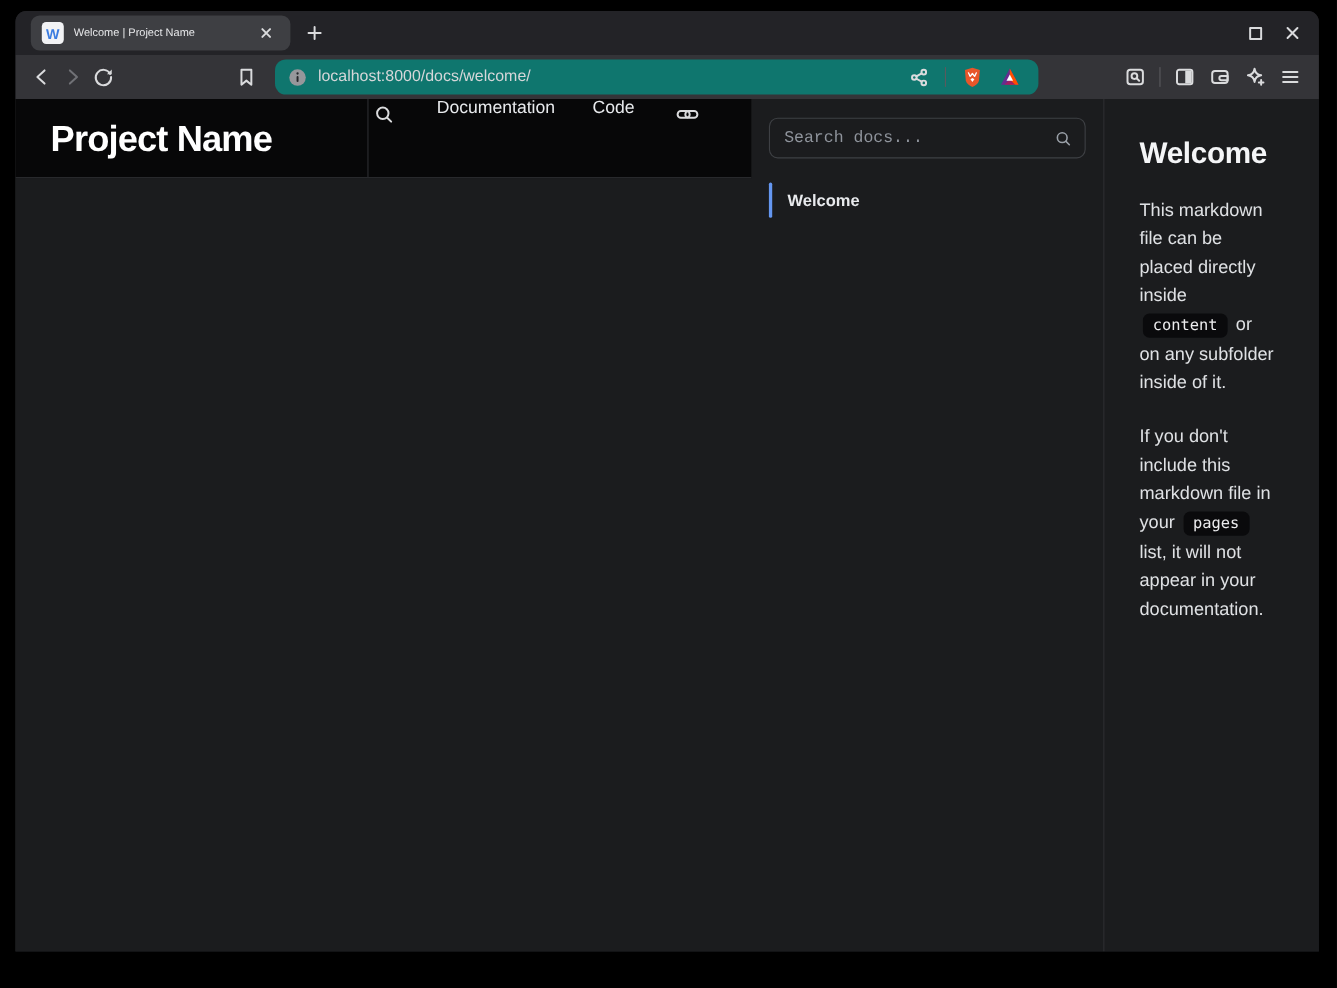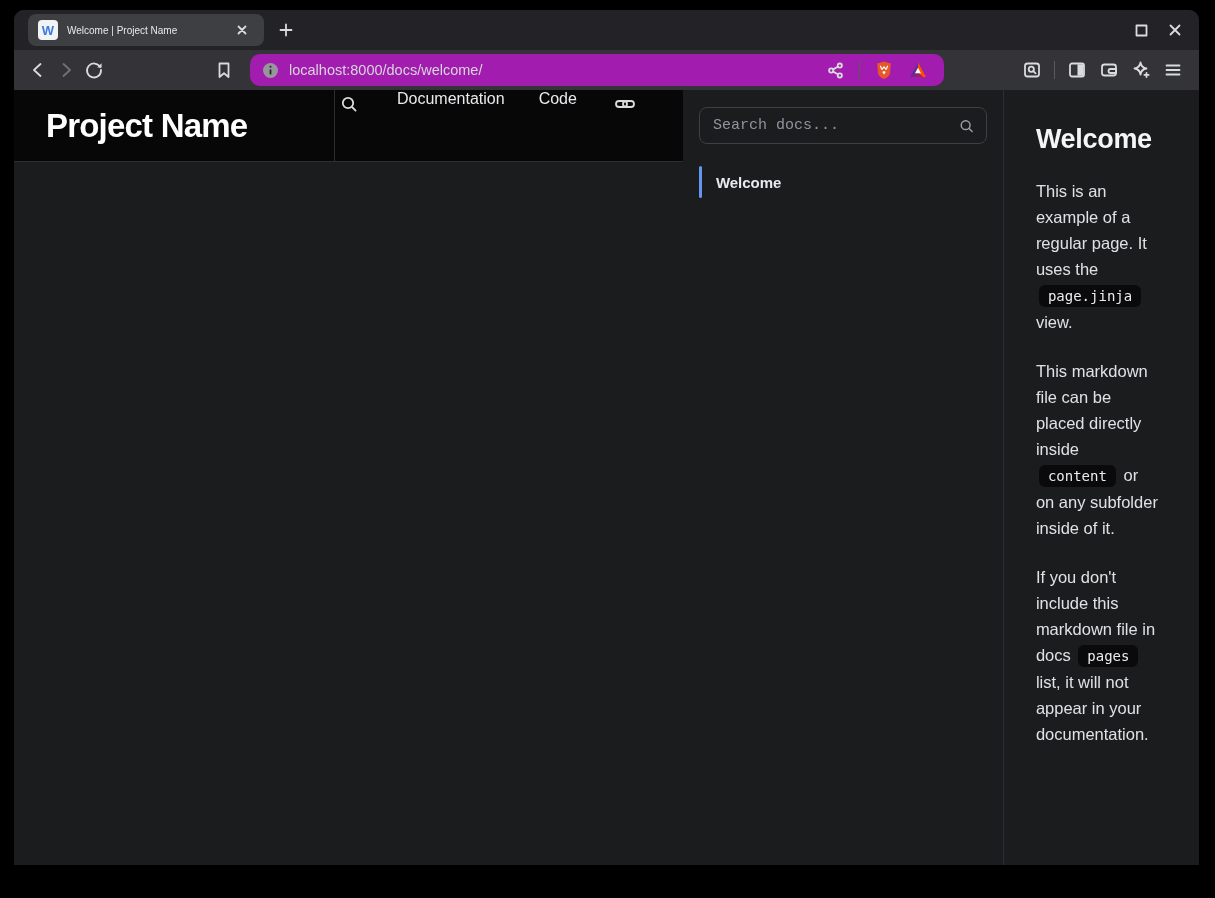--- a/index.html
+++ b/index.html
@@ -24,21 +24,21 @@
   .icon-btn { display:flex; align-items:center; justify-content:center; width:28px; height:28px;
     border-radius:6px; cursor:pointer; flex:0 0 auto; }
   .newtab { margin-left:8px; }
   .win-controls { margin-left:auto; display:flex; align-items:center; gap:6px; padding-right:10px; }
 
   
   .toolbar { height:40px; background:#343438; display:flex; align-items:center;
     padding:0 10px; flex:0 0 40px; }
   .nav-group { display:flex; align-items:center; }
   .bookmark-btn { margin-left:102px; }
-  .urlbar { margin-left:12px; width:694px; height:32px; background:#a21caf; border-radius:10px;
+  .urlbar { margin-left:12px; width:694px; height:32px; background:#0f766e; border-radius:10px;
     display:flex; align-items:center; padding:0 12px; }
   .url-text { margin-left:10px; font-size:14.5px; color:#d6d7d9; flex:1; white-space:nowrap; }
   .urlbar-right { display:flex; align-items:center; gap:6px; }
   .vsep { width:1px; height:18px; background:#5a5a5e; margin:0 4px; }
   .toolbar-right { margin-left:auto; display:flex; align-items:center; gap:4px; padding-right:2px; }
 
   svg.gl { display:block; }
   .stroke { stroke:#dadbdd; stroke-width:1.8; fill:none; stroke-linecap:round; stroke-linejoin:round; }
   .stroke-dim { stroke:#707176; stroke-width:1.8; fill:none; stroke-linecap:round; stroke-linejoin:round; }
 
@@ -241,23 +241,22 @@
             <div class="side-item">
               <div class="accent-bar" style="background: rgb(100, 150, 240);"></div>
               <div class="side-label">Welcome</div>
             </div>
           </div>
         </div>
 
         <div class="main">
           <h1 class="article-title">Welcome</h1>
           <div class="article-body">
-              <p><span>This is an example of a regular page. It uses the </span><code class="chip">page.jinja</code><span> view.</span></p>
               <p><span>This markdown file can be placed directly inside </span><code class="chip">content</code><span> or on any subfolder inside of it.</span></p>
-              <p><span>If you don't include this markdown file in docs </span><code class="chip">pages</code><span> list, it will not appear in your documentation.</span></p>
+              <p><span>If you don't include this markdown file in your </span><code class="chip">pages</code><span> list, it will not appear in your documentation.</span></p>
             </div>
         </div>
 
       </div>
     </div>
 
   </div>
 </div>
 
 </body></html>

